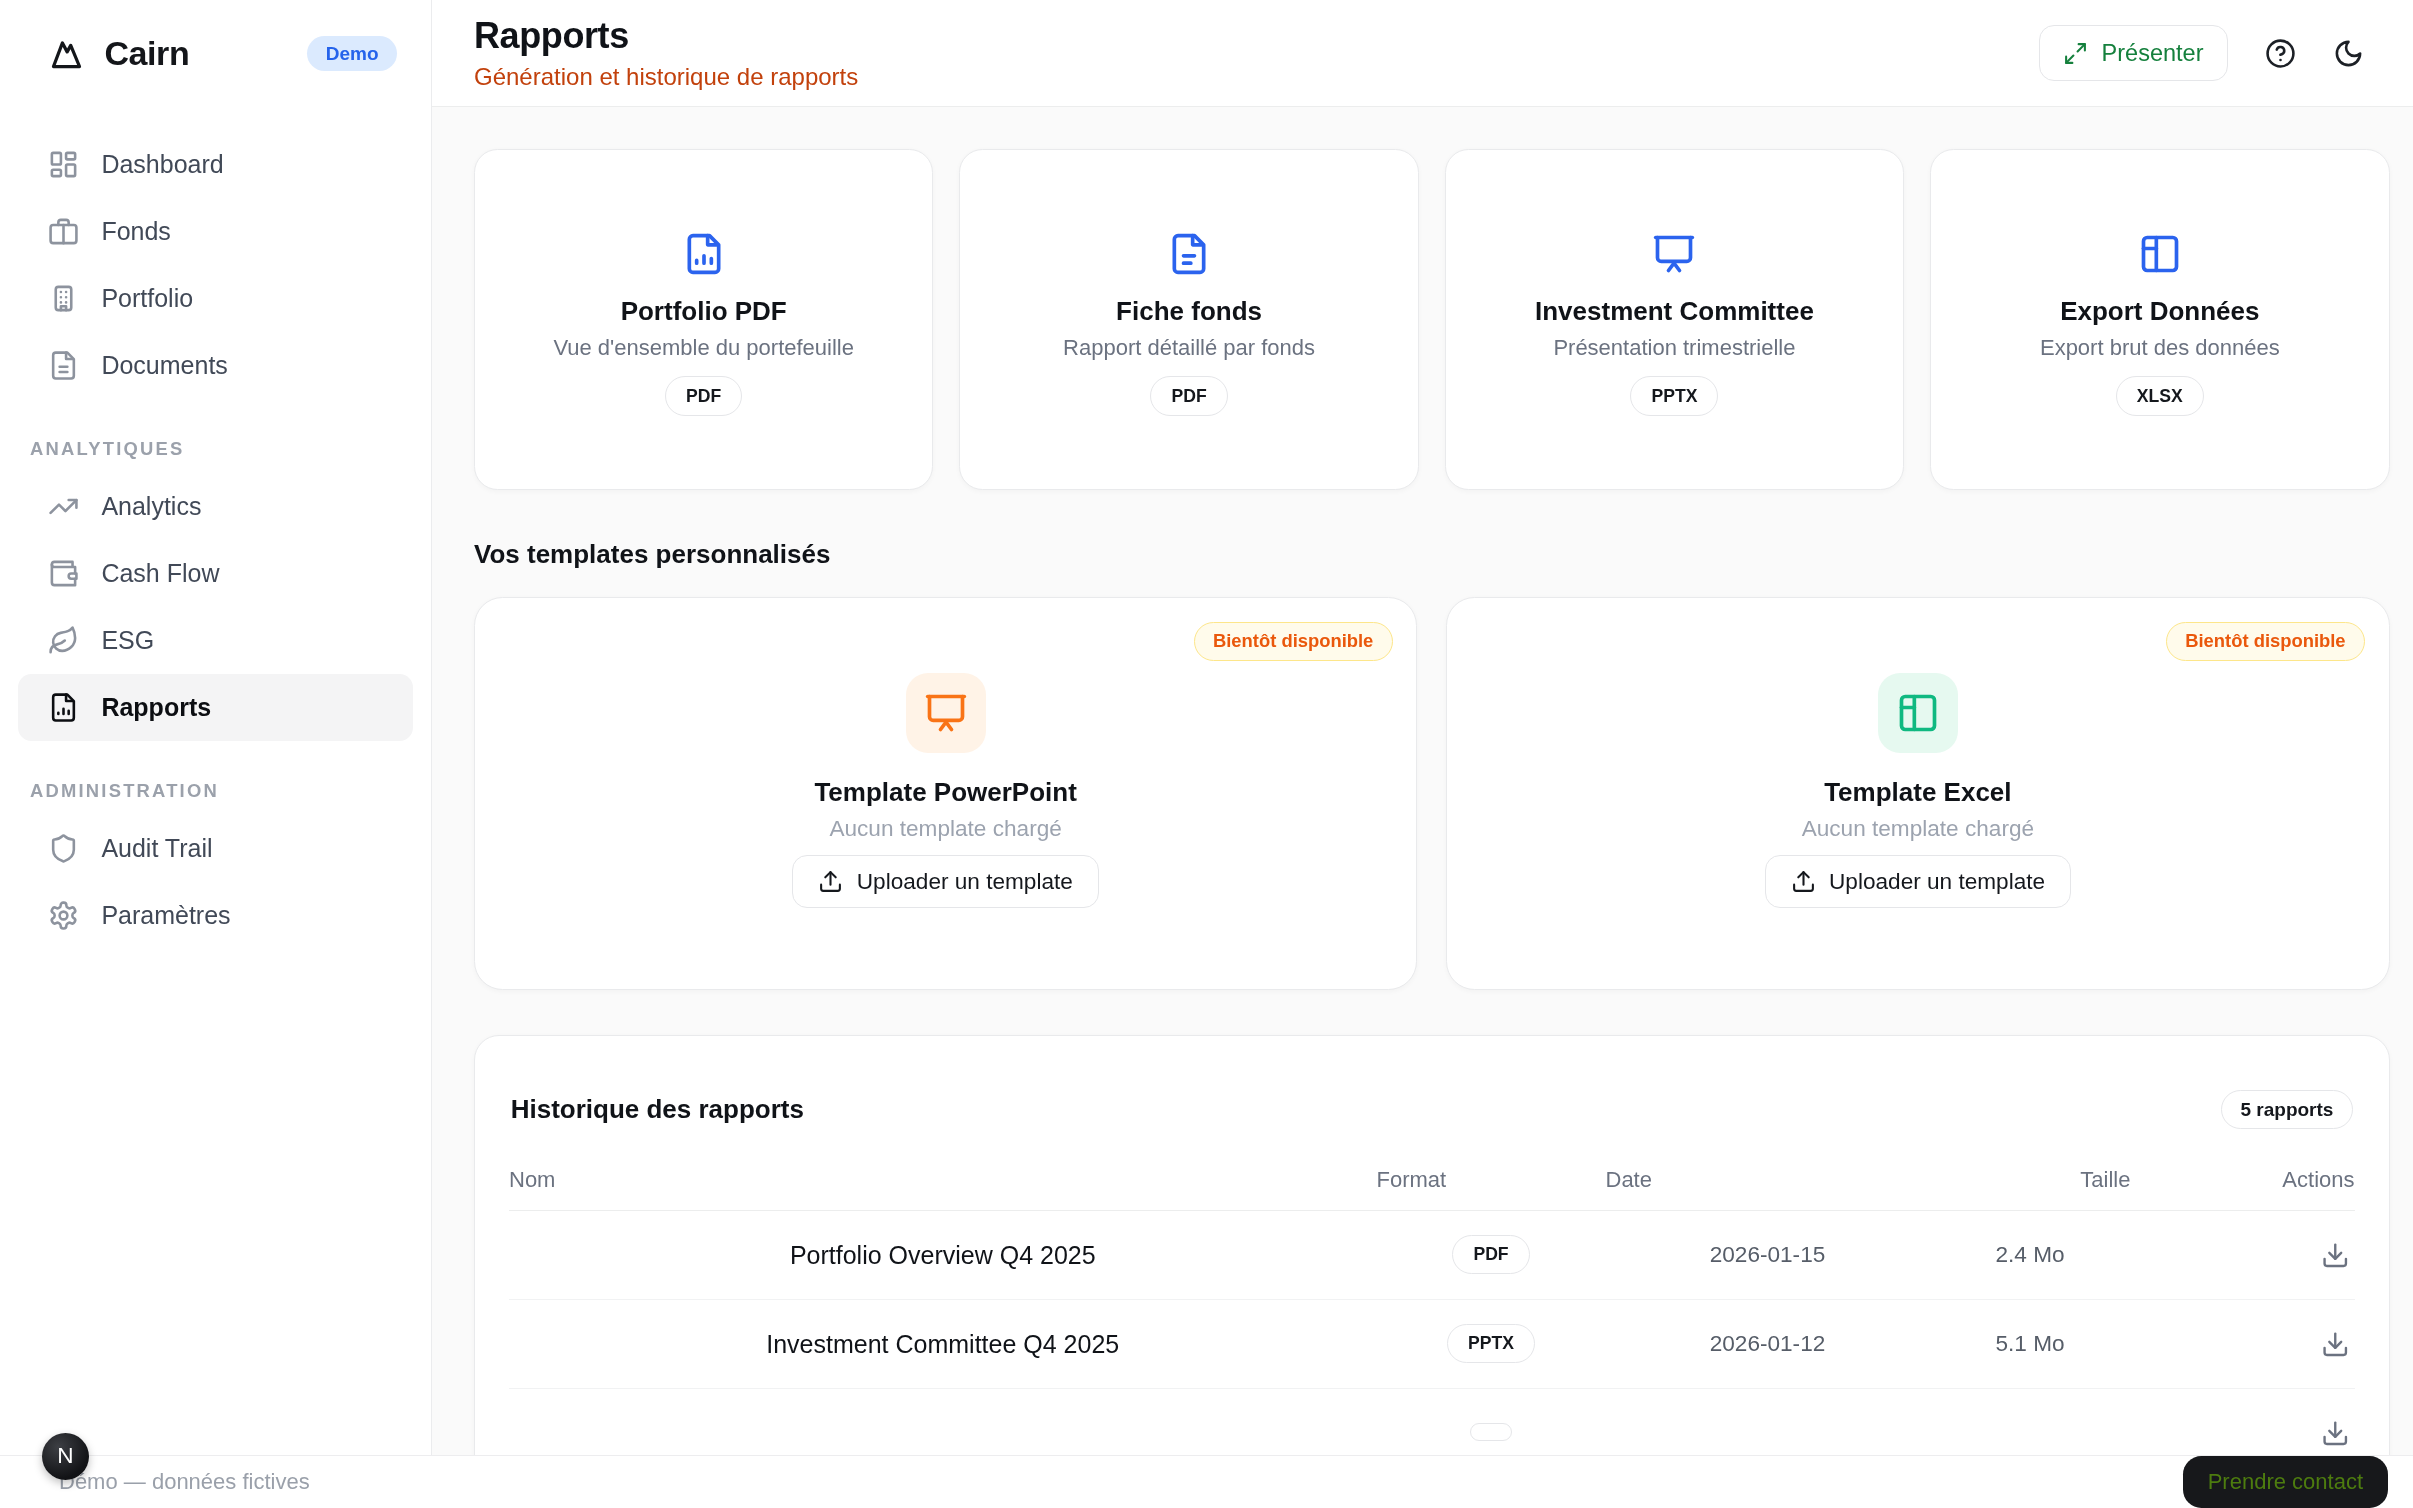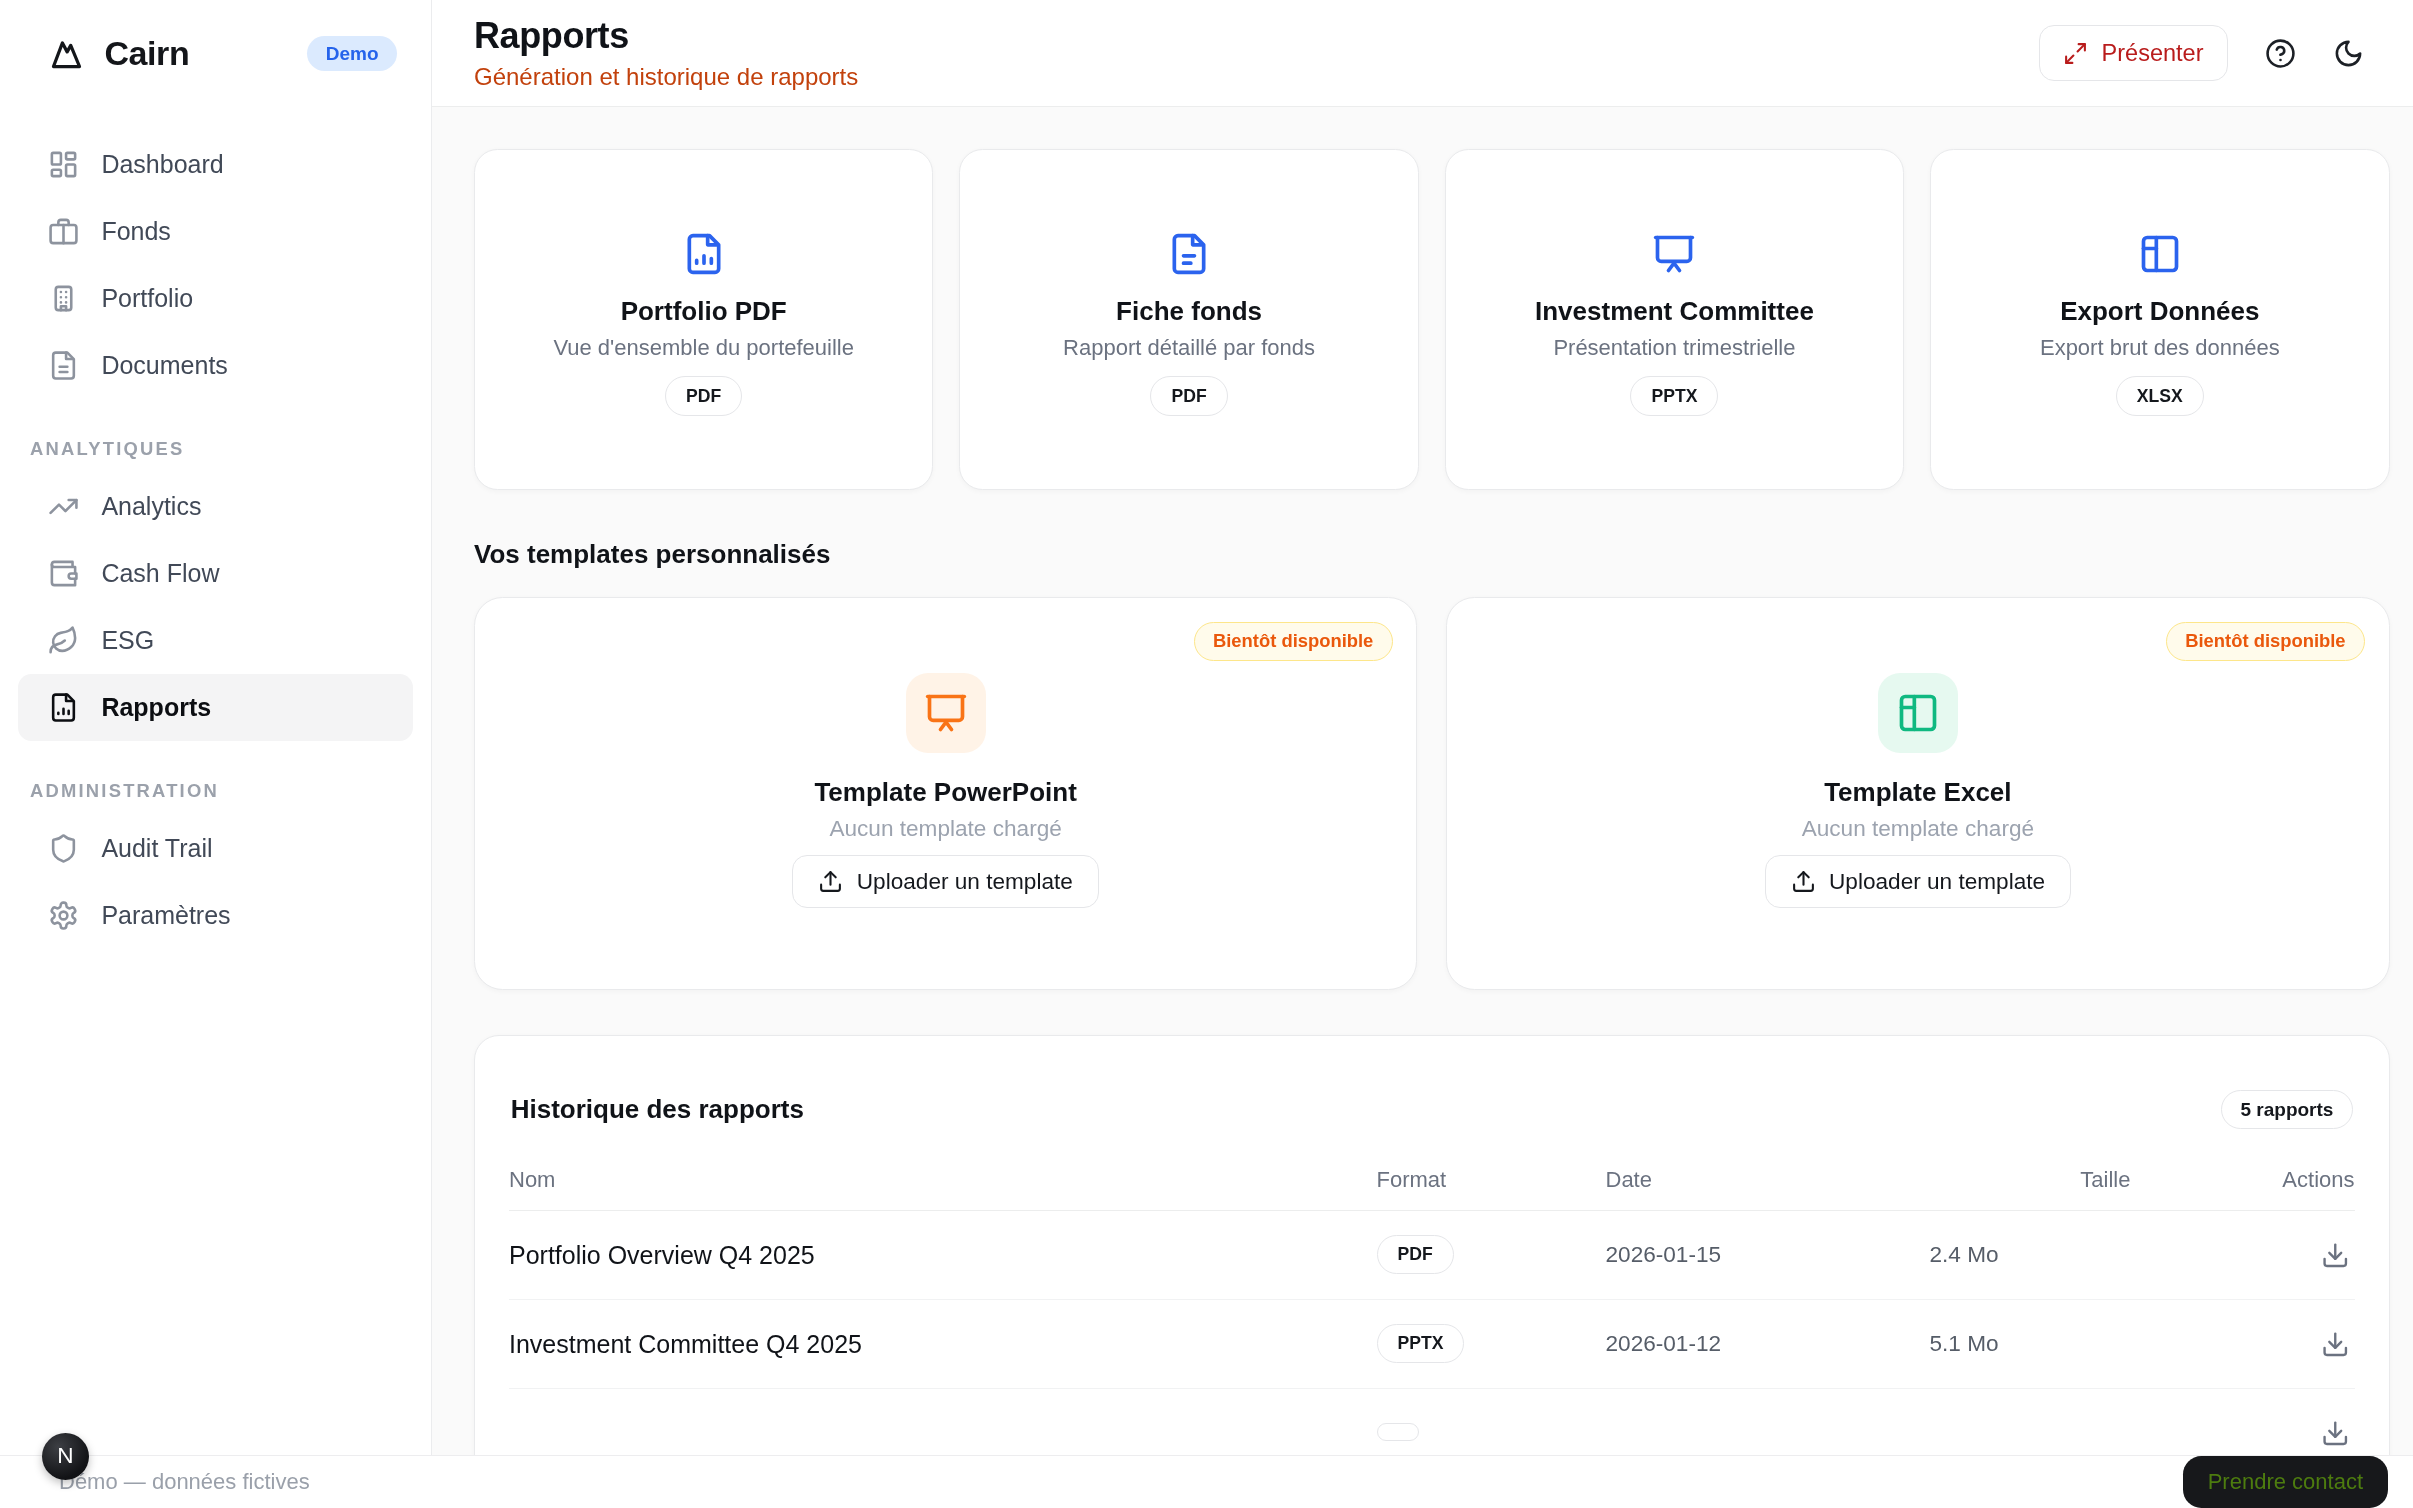--- a/index.html
+++ b/index.html
@@ -22,21 +22,21 @@
   .nav-item.active .nic { color:#0c0e12; }
   .nav-item.active .nlbl { color:#0c0e12; font-weight:600; }
   .nav-section { font-size:18.4px; font-weight:700; letter-spacing:2.2px; color:#9ba1ab; margin:39px 11.7px 13.4px; }
 
   
   .main { flex:1; display:flex; flex-direction:column; min-width:0; }
   .topbar { height:107px; background:#ffffff; border-bottom:1.7px solid #eceded; display:flex; align-items:center; justify-content:space-between; padding:0 49px 0 42px; }
   .page-title { font-size:36px; font-weight:700; letter-spacing:-0.4px; color:#101318; }
   .page-subtitle { font-size:24px; color:#c2410c; margin-top:6.7px; }
   .topbar-right { display:flex; align-items:center; gap:37px; }
-  .present-btn { display:flex; align-items:center; gap:13.4px; background:#fff; border:1.7px solid #e5e6e9; border-radius:15px; padding:13.4px 23.5px; font-size:23.5px; color:#b91c1c; cursor:pointer; }
+  .present-btn { display:flex; align-items:center; gap:13.4px; background:#fff; border:1.7px solid #e5e6e9; border-radius:15px; padding:13.4px 23.5px; font-size:23.5px; color:#15803d; cursor:pointer; }
   .icon-btn { background:none; border:none; color:#1c2026; cursor:pointer; display:flex; }
 
   .content { padding:42px 23.5px 0 42px; }
 
   
   .quick-grid { display:grid; grid-template-columns:repeat(4,1fr); gap:26px; }
   .quick-card { background:#fff; border:1.7px solid #e9eaec; border-radius:23.5px; height:341px; display:flex; flex-direction:column; align-items:center; padding-top:82px; box-shadow:0 1.7px 5px rgba(15,18,25,0.03); cursor:pointer; }
   .quick-card .qicon { color:#2b63ee; }
   .quick-card .qtitle { font-size:26px; font-weight:700; color:#101318; margin-top:20px; }
   .quick-card .qdesc { font-size:22px; color:#6b7280; margin-top:8.4px; }
@@ -57,21 +57,21 @@
 
   
   .history-card { background:#fff; border:1.7px solid #e9eaec; border-radius:25px; margin-top:45px; height:469px; padding:54px 34px 0; box-shadow:0 1.7px 5px rgba(15,18,25,0.03); }
   .hist-head { display:flex; align-items:center; justify-content:space-between; padding:0 1.7px; }
   .hist-title { font-size:26px; font-weight:700; color:#101318; }
   .count-badge { border:1.7px solid #e5e6e9; border-radius:837px; font-size:19px; font-weight:600; color:#15181d; padding:7.5px 18.4px; background:#fff; }
   .tbl-row { display:grid; grid-template-columns:1fr 229px 324px 201px 224px; align-items:center; }
   .tbl-header { height:62px; border-bottom:1.7px solid #eceded; margin-top:20px; }
   .th { font-size:22px; color:#6b7280; font-weight:400; }
   .th.right, .td.right { text-align:right; }
-  .tbl-data { height:89px; border-bottom:1.7px solid #f1f2f3; }
+  .tbl-data { height:89px; border-bottom:1.7px solid #f1f2f3;text-align:center; }
   .td-name { font-size:25px; color:#101318; }
   .td-plain { font-size:22.6px; color:#565d68; }
   .dl-cell { display:flex; justify-content:flex-end; }
   .dl-btn { background:none; border:none; color:#6b7280; cursor:pointer; display:flex; padding:5px; }
 
   
   .footer { position:absolute; left:0; right:0; bottom:0; height:53px; background:#ffffff; border-top:1.7px solid #ededef; display:flex; align-items:center; justify-content:space-between; padding:0 25px 0 59px; z-index:5; }
   .avatar { position:absolute; left:42px; bottom:28.5px; width:47px; height:47px; border-radius:50%; background:radial-gradient(circle at 35% 30%, #3d3f44, #121316 70%); color:#fff; font-size:22.6px; display:flex; align-items:center; justify-content:center; box-shadow:0 3.4px 8.4px rgba(0,0,0,0.25); }
   .demo-note { font-size:22px; color:#9aa0aa; }
   .contact-btn { background:#17181b; color:#4d7c0f; border:none; border-radius:18.4px; font-size:22px; padding:12.6px 25px; cursor:pointer; }

